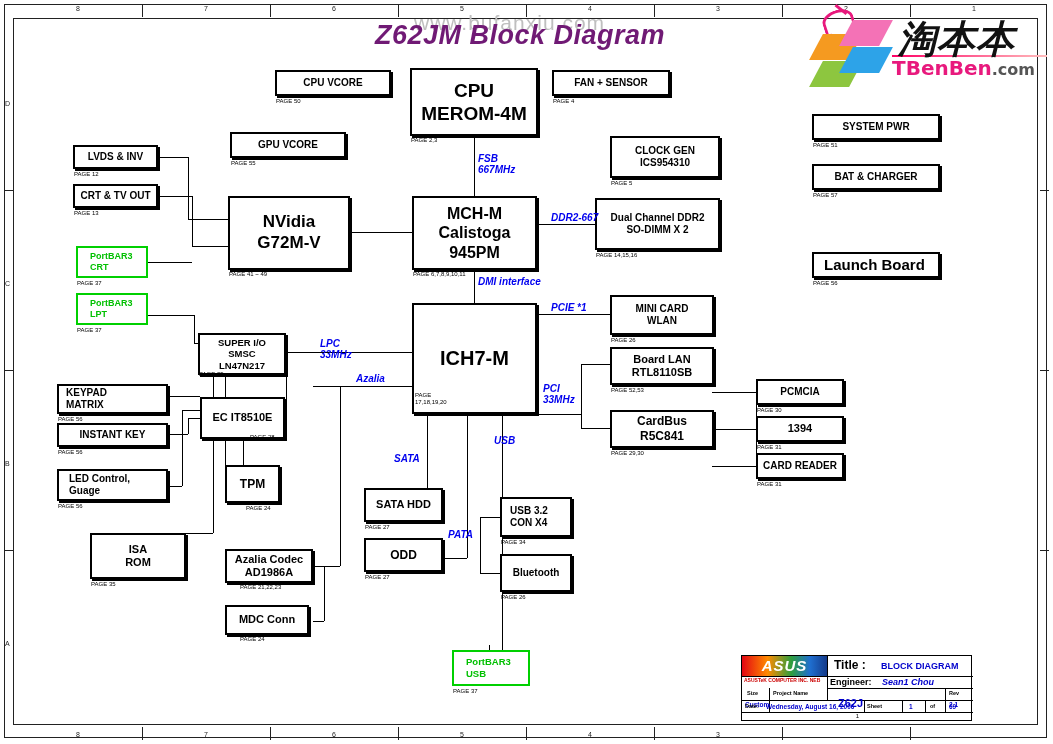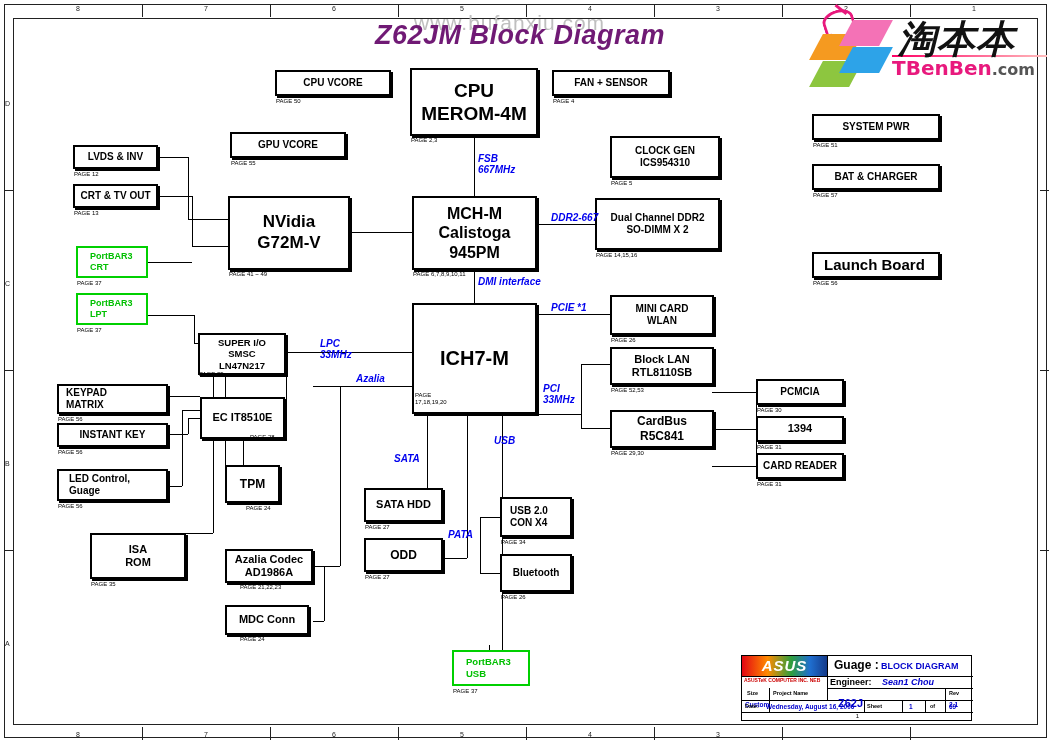--- a/index.html
+++ b/index.html
@@ -288,21 +288,21 @@
   <div class="pg" style="left:199px;top:371px">PAGE 35</div>
 
   <div class="blk" style="left:412px;top:303px;width:125px;height:111px;font-size:20px">ICH7-M</div>
   <div class="pg" style="left:415px;top:392px;white-space:pre">PAGE
 17,18,19,20</div>
 
   <div class="blk" style="left:610px;top:295px;width:104px;height:40px;font-size:10px;white-space:pre">MINI CARD
 WLAN</div>
   <div class="pg" style="left:611px;top:337px">PAGE 26</div>
 
-  <div class="blk" style="left:610px;top:347px;width:104px;height:38px;font-size:11px;white-space:pre">Block LAN
+  <div class="blk" style="left:610px;top:347px;width:104px;height:38px;font-size:11px;white-space:pre">Board LAN
 RTL8110SB</div>
   <div class="pg" style="left:611px;top:387px">PAGE 52,53</div>
 
   <div class="blk" style="left:610px;top:410px;width:104px;height:38px;font-size:12px;white-space:pre">CardBus
 R5C841</div>
   <div class="pg" style="left:611px;top:450px">PAGE 29,30</div>
 
   <div class="blk" style="left:57px;top:384px;width:111px;height:30px;font-size:10px;white-space:pre;justify-content:flex-start;padding-left:7px;text-align:left">KEYPAD
 MATRIX</div>
   <div class="pg" style="left:58px;top:416px">PAGE 56</div>
@@ -332,21 +332,21 @@
 
   <div class="blk" style="left:756px;top:453px;width:88px;height:26px;font-size:10px">CARD READER</div>
   <div class="pg" style="left:757px;top:481px">PAGE 31</div>
 
   <div class="blk" style="left:364px;top:488px;width:79px;height:34px;font-size:11px">SATA HDD</div>
   <div class="pg" style="left:365px;top:524px">PAGE 27</div>
 
   <div class="blk" style="left:364px;top:538px;width:79px;height:34px;font-size:12px">ODD</div>
   <div class="pg" style="left:365px;top:574px">PAGE 27</div>
 
-  <div class="blk" style="left:500px;top:497px;width:72px;height:40px;font-size:10px;white-space:pre;justify-content:flex-start;padding-left:8px;text-align:left">USB 2.0
+  <div class="blk" style="left:500px;top:497px;width:72px;height:40px;font-size:10px;white-space:pre;justify-content:flex-start;padding-left:8px;text-align:left">USB 3.2
 CON X4</div>
   <div class="pg" style="left:501px;top:539px">PAGE 34</div>
 
   <div class="blk" style="left:500px;top:554px;width:72px;height:38px;font-size:10px">Bluetooth</div>
   <div class="pg" style="left:501px;top:594px">PAGE 26</div>
 
   <div class="blk" style="left:225px;top:549px;width:88px;height:34px;font-size:11px;white-space:pre">Azalia Codec
 AD1986A</div>
   <div class="pg" style="left:240px;top:584px">PAGE 21,22,23</div>
 
@@ -374,21 +374,21 @@
     <div class="tb-h2"></div>
     <div class="tb-h3"></div>
     <div class="tb-h4"></div>
     <div class="tb-v1"></div>
     <div class="tb-v2"></div>
     <div class="tb-v3"></div>
     <div class="tb-v4"></div>
     <div class="tb-v5"></div>
     <div class="tb-v6"></div>
 
-    <div class="tb-title-lab">Guage :</div>
+    <div class="tb-title-lab">Title :</div>
     <div class="tb-title-val">BLOCK DIAGRAM</div>
     <div class="tb-eng-lab">Engineer:</div>
     <div class="tb-eng-val">Sean1 Chou</div>
 
     <div class="lab" style="left:5px;top:34px">Size</div>
     <div class="val" style="left:3px;top:45px">Custom</div>
     <div class="lab" style="left:31px;top:34px">Project Name</div>
     <div class="val-big" style="left:96px;top:41px">Z62J</div>
     <div class="lab" style="left:207px;top:34px">Rev</div>
     <div class="val" style="left:207px;top:45px">2.1</div>

